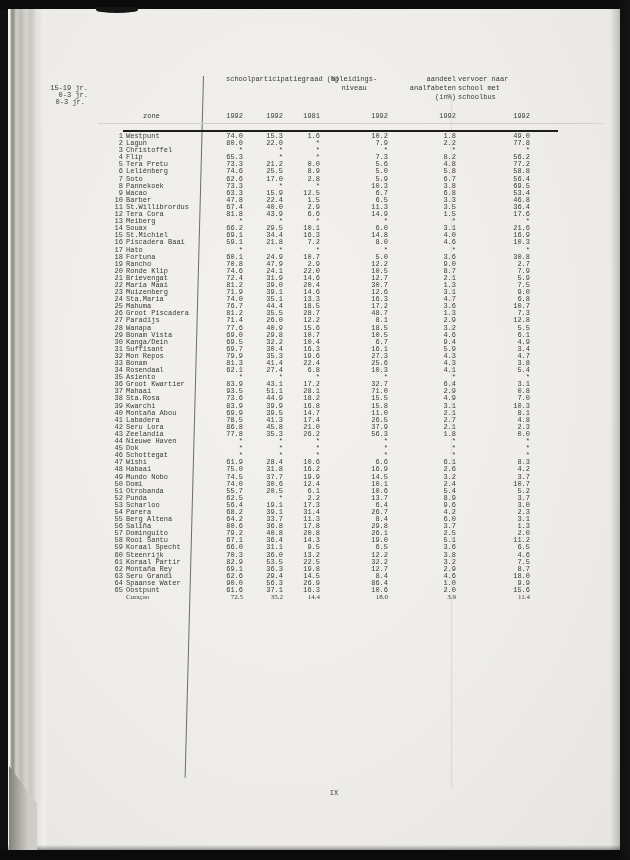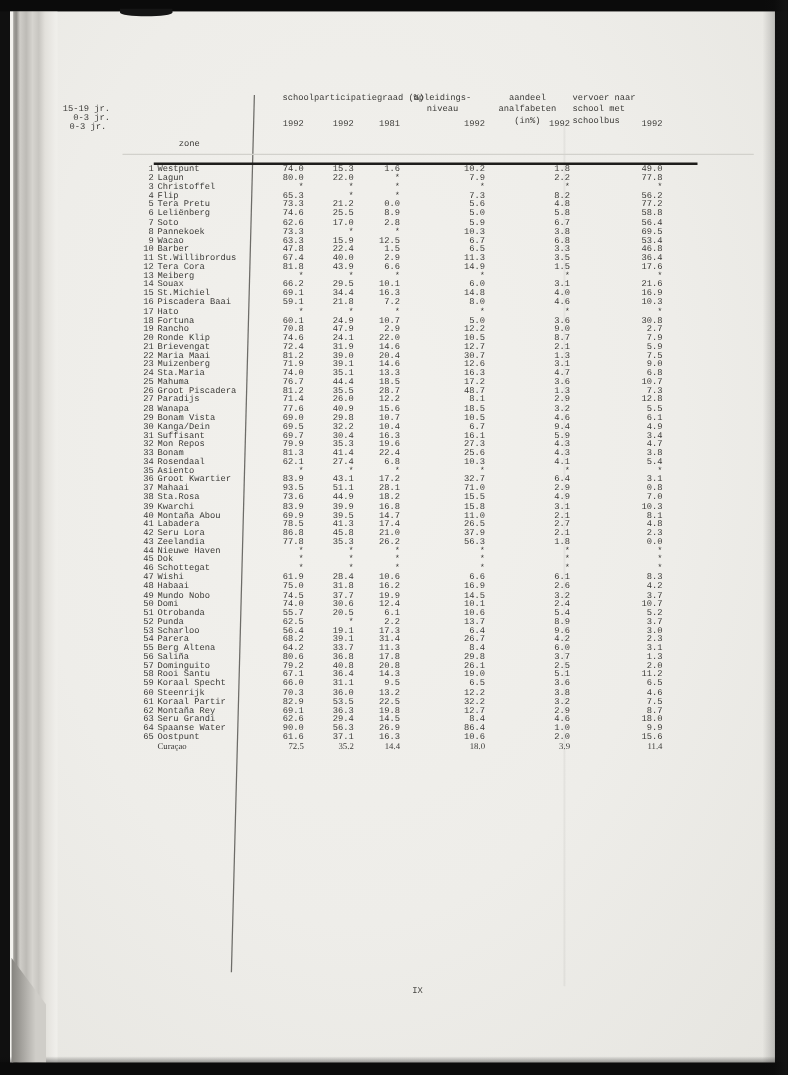--- a/index.html
+++ b/index.html
@@ -48,32 +48,32 @@
   .divider{
     position:absolute;left:155px;top:67px;width:1px;height:702px;background:#6d6c68;
     transform:rotate(1.5deg);transform-origin:top center;
   }
   .hline-light{position:absolute;left:50px;top:114px;width:505px;height:1px;background:#d2d1cc;}
   .hline-dark{position:absolute;left:75px;top:121px;width:435px;height:2px;background:#1e1d1b;}
 
   .abs{position:absolute;}
   .g1{left:178px;top:67px;}
   .g2{left:272px;width:68px;text-align:center;}
-  .g3{left:340px;width:68px;text-align:center;}
+  .g3{left:340px;width:68px;text-align:right;}
   .g4{left:408px;width:74px;text-align:left;padding-left:2px;box-sizing:border-box;}
   .l1{top:67px;} .l2{top:76px;} .l3{top:85px;}
   .zone-label{left:95px;top:104px;}
   .page-number{
     position:absolute;left:0;top:781px;width:572px;text-align:center;
     font-size:9.5px;letter-spacing:2px;color:#454441;
   }
 
   .hdr-row{position:absolute;left:0;width:572px;display:flex;}
   .subhdr{top:76px;flex-direction:column;}
-  .years{top:88px;}
+  .years{top:104px;}
   .rows{position:absolute;left:0;top:124px;width:572px;}
   .row{display:flex;height:7.1px;}
   .row.total{margin-top:0;font-family:Liberation Serif, serif;}
   .c{display:inline-block;overflow:visible;}
   .c.num{width:75px;text-align:right;}
   .c.name{width:80px;text-align:left;padding-left:3px;box-sizing:border-box;}
   .c.v1{width:40px;text-align:right;}
   .c.v2{width:40px;text-align:right;}
   .c.v3{width:37px;text-align:right;}
   .c.v4{width:68px;text-align:right;}

